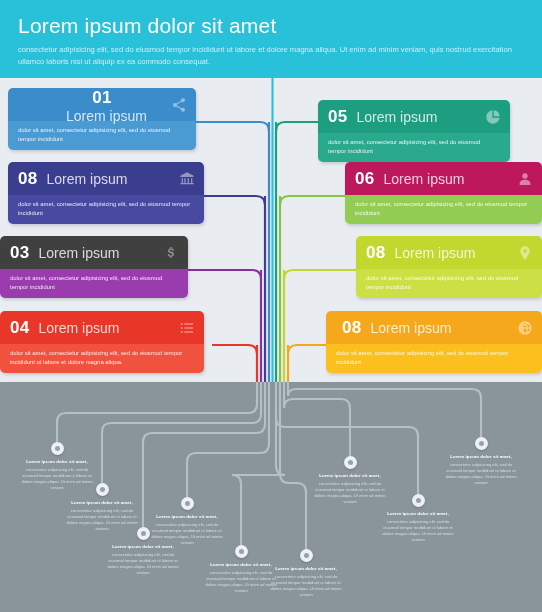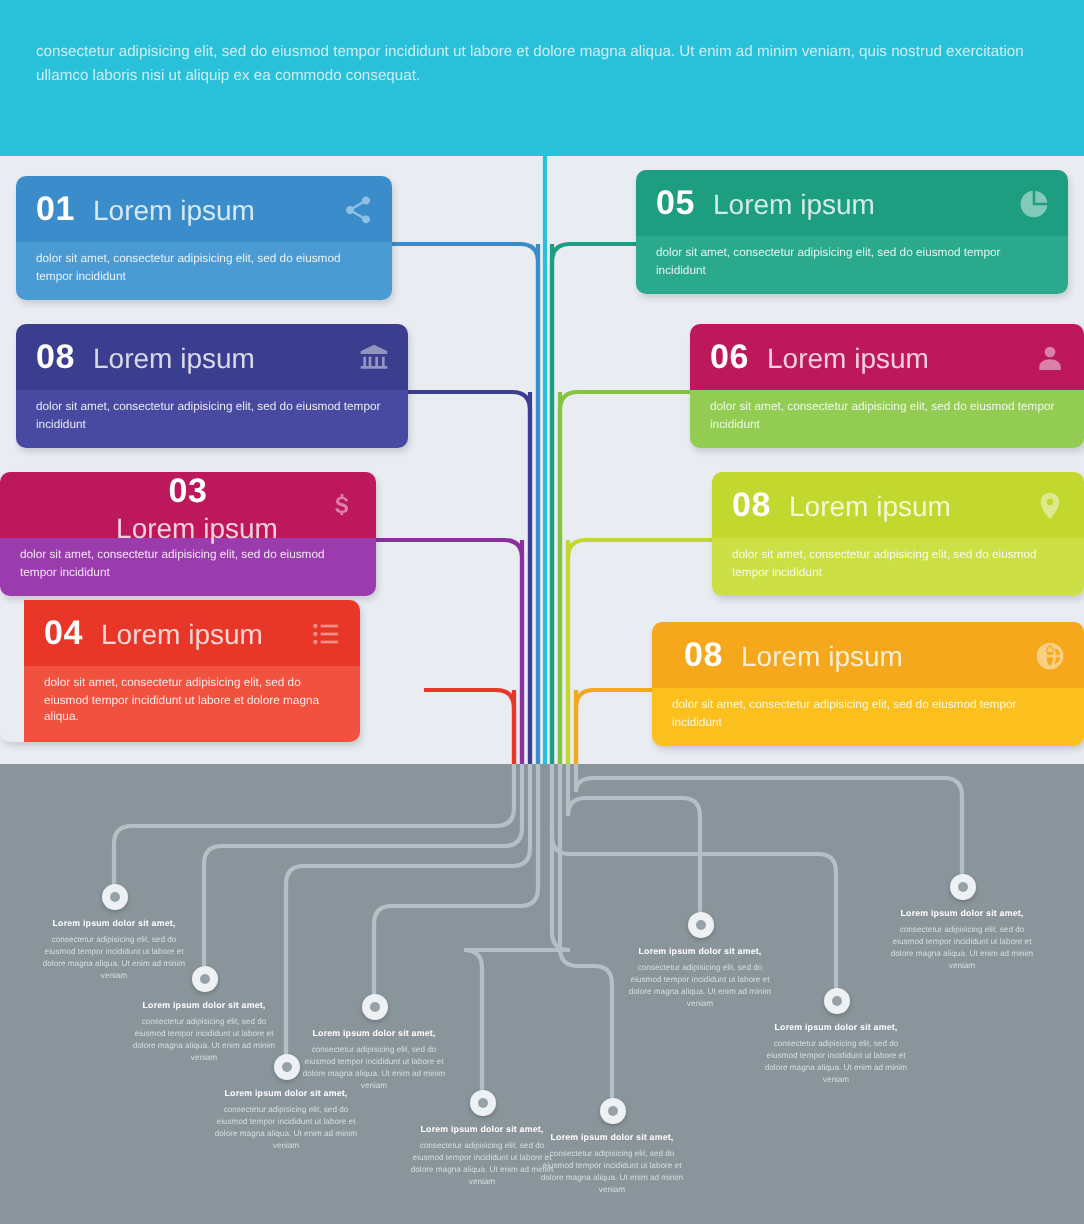--- a/index.html
+++ b/index.html
@@ -62,20 +62,21 @@
               letter-spacing: .1px; }
   .blurb p { font-size: 4.1px; font-weight: 400; color: #d6dde1; line-height: 6px;
              margin-top: 2px; }
 </style>
 </head>
 <body>
 
 <div class="stage">
 
   <div class="header">
+    <div class="header-title">Lorem ipsum dolor sit amet</div>
     <div class="header-sub">consectetur adipisicing elit, sed do eiusmod tempor incididunt ut labore et dolore magna aliqua. Ut enim ad minim veniam, quis nostrud exercitation ullamco laboris nisi ut aliquip ex ea commodo consequat.</div>
   </div>
 
   <div class="gray-panel"></div>
 
   <svg class="wires" viewBox="0 0 542 612">
     <g fill="none" stroke-width="2.1" stroke-linecap="butt">
 
       <path d="M257,345 L257,382" stroke="#e83628"></path>
       <path d="M261,270 L261,382" stroke="#8a2f9e"></path>
@@ -105,21 +106,21 @@
         <path d="M276,382 L276,466 Q276,475 285,475 L232,475 Q241,475 241,484 L241,551"></path>
         <path d="M280,382 L280,474 Q280,483 289,483 L297,483 Q306,483 306,492 L306,555"></path>
         <path d="M284,382 L284,408 Q284,399 293,399 L341,399 Q350,399 350,408 L350,462"></path>
         <path d="M288,382 L288,396 Q288,389 297,389 L472,389 Q481,389 481,398 L481,443"></path>
         <path d="M276,412 L276,418 Q276,427 285,427 L409,427 Q418,427 418,436 L418,500"></path>
       </g>
     </g>
   </svg>
 
   <div class="card" style="left:8px; top:88px; width:188px;">
-    <div class="card-head" style="background:#3a8dca;">
+    <div class="card-head" style="background:#3a8dca;flex-direction:column;">
       <span class="card-num">01</span>
       <span class="card-title">Lorem ipsum</span>
       <span class="card-ico">
         <svg viewBox="0 0 24 24">
             <path d="M18 16.1c-.8 0-1.5.3-2 .8l-7.1-4.2c.1-.2.1-.5.1-.7s0-.5-.1-.7L16 7.1c.5.5 1.2.8 2 .8 1.7 0 3-1.3 3-3s-1.3-3-3-3-3 1.3-3 3c0 .2 0 .5.1.7L8 9.8c-.5-.5-1.2-.8-2-.8-1.7 0-3 1.3-3 3s1.3 3 3 3c.8 0 1.5-.3 2-.8l7.1 4.2c-.1.2-.1.4-.1.6 0 1.6 1.3 3 3 3s3-1.3 3-3-1.4-2.9-3-2.9z"></path>
           </svg>
       </span>
     </div>
     <div class="card-body" style="background:#4a9ad4;">
       <p>dolor sit amet, consectetur adipisicing elit, sed do eiusmod tempor incididunt</p>
@@ -135,55 +136,55 @@
             <path d="M12 2L2 7v2h20V7L12 2zM4 11v7H2v2h20v-2h-2v-7h-2v7h-3v-7h-2v7h-3v-7H8v7H6v-7H4z"></path>
           </svg>
       </span>
     </div>
     <div class="card-body" style="background:#474aa0;">
       <p>dolor sit amet, consectetur adipisicing elit, sed do eiusmod tempor incididunt</p>
     </div>
   </div>
 
   <div class="card" style="left:0px; top:236px; width:188px;">
-    <div class="card-head" style="background:#be185d;flex-direction:column;">
+    <div class="card-head" style="background:#404040;">
       <span class="card-num">03</span>
       <span class="card-title">Lorem ipsum</span>
       <span class="card-ico">
         <svg viewBox="0 0 24 24">
             <path d="M13 3h-2v2.1c-2 .3-3.4 1.6-3.4 3.4 0 2.2 1.8 3.1 4 3.7 2 .5 2.6 1 2.6 1.9 0 .7-.6 1.5-2.2 1.5-1.7 0-2.5-.8-2.6-1.9H7c.1 2 1.5 3.3 3.9 3.6V19h2v-1.7c2.2-.3 3.6-1.6 3.6-3.5 0-2.4-2-3.2-4.1-3.8-1.9-.5-2.5-1-2.5-1.8 0-.8.7-1.4 2-1.4 1.5 0 2.2.7 2.3 1.7h2.3c-.1-1.8-1.3-3-3.5-3.3V3z"></path>
           </svg>
       </span>
     </div>
     <div class="card-body" style="background:#9a3bae;">
       <p>dolor sit amet, consectetur adipisicing elit, sed do eiusmod tempor incididunt</p>
     </div>
   </div>
 
-  <div class="card" style="left:0px; top:300px; width:180px;padding-left:12px;">
+  <div class="card" style="left:0px; top:311px; width:204px;">
     <div class="card-head" style="background:#e83628;">
       <span class="card-num">04</span>
       <span class="card-title">Lorem ipsum</span>
       <span class="card-ico">
         <svg viewBox="0 0 24 24">
             <circle cx="4" cy="6" r="1.6"></circle>
             <circle cx="4" cy="12" r="1.6"></circle>
             <circle cx="4" cy="18" r="1.6"></circle>
             <rect x="8" y="5" width="13" height="2"></rect>
             <rect x="8" y="11" width="13" height="2"></rect>
             <rect x="8" y="17" width="13" height="2"></rect>
           </svg>
       </span>
     </div>
     <div class="card-body" style="background:#f0523f;">
       <p>dolor sit amet, consectetur adipisicing elit, sed do eiusmod tempor incididunt ut labore et dolore magna aliqua.</p>
     </div>
   </div>
 
-  <div class="card" style="left:318px; top:85px; width:216px;">
+  <div class="card" style="left:318px; top:100px; width:192px;">
     <div class="card-head" style="background:#1d9e80;">
       <span class="card-num">05</span>
       <span class="card-title">Lorem ipsum</span>
       <span class="card-ico">
         <svg viewBox="0 0 24 24">
             <path d="M11 2.05A10 10 0 1 0 21.95 13H11V2.05z"></path>
             <path d="M13 2v9h9a10 10 0 0 0-9-9z"></path>
           </svg>
       </span>
     </div>

